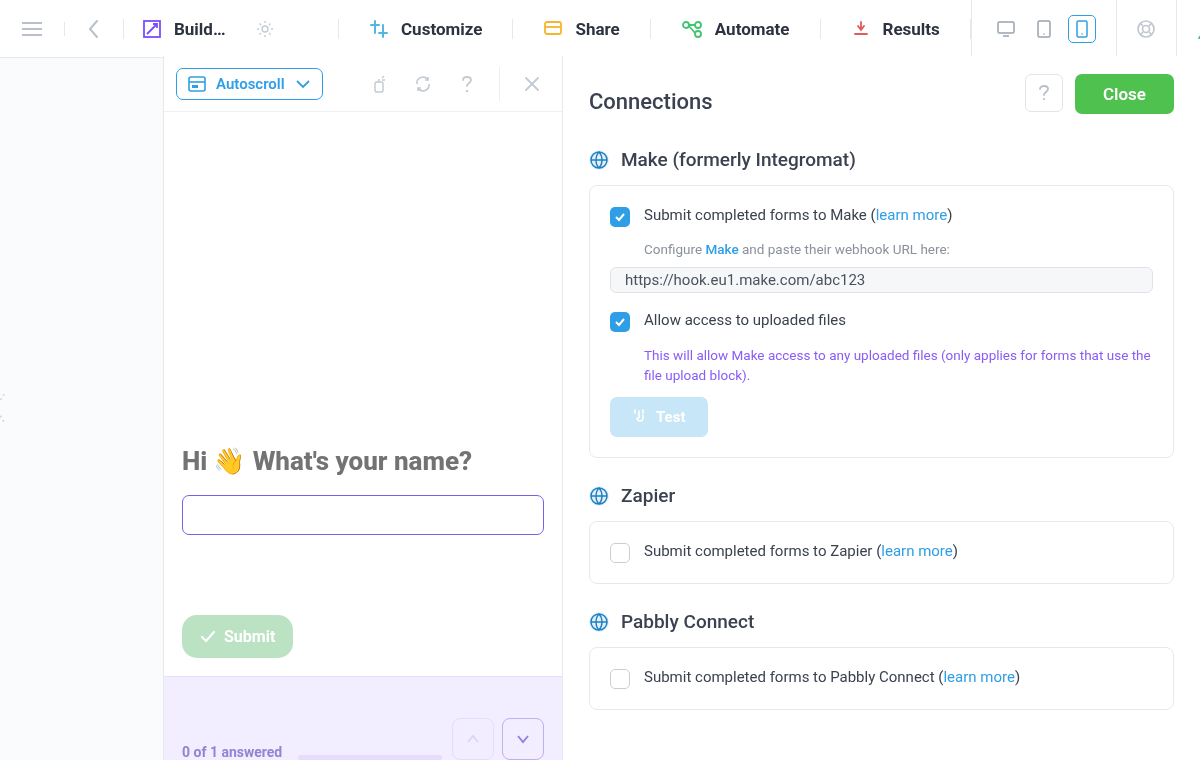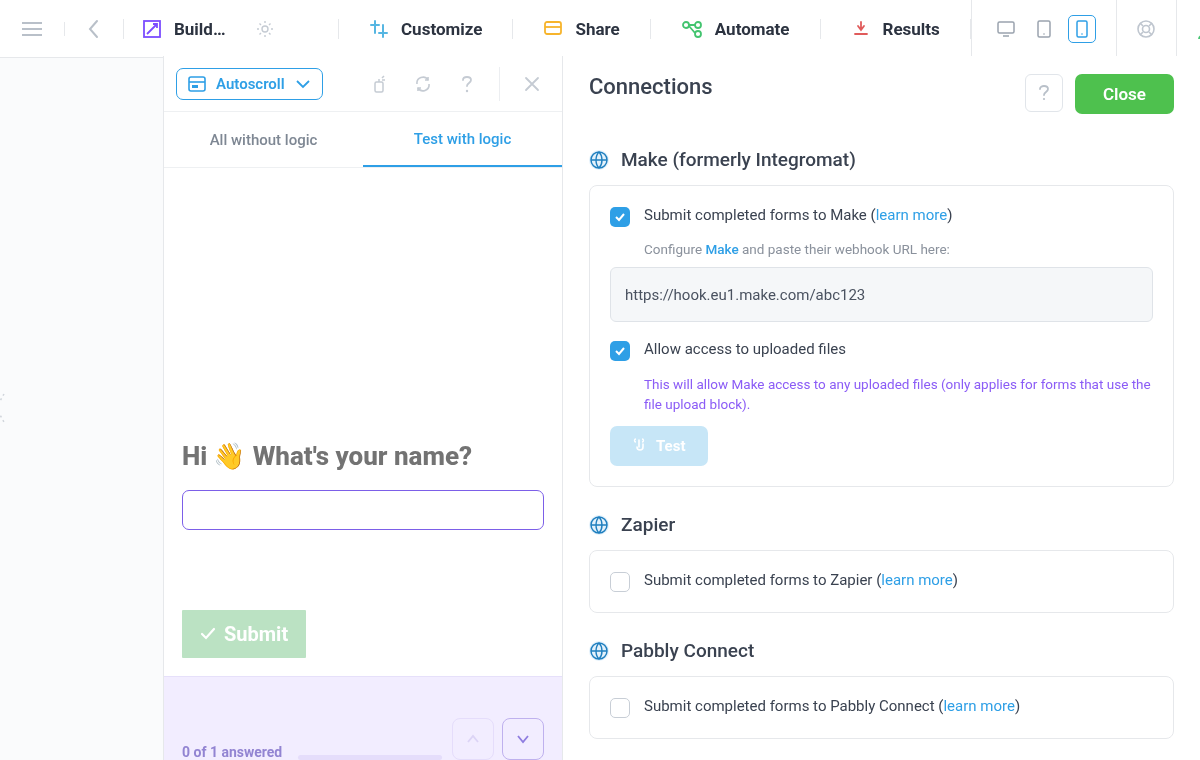--- a/index.html
+++ b/index.html
@@ -40,52 +40,52 @@
 .tool-divider { width:1px; height:34px; background:#eceef1; margin:0 6px; }
 
 .preview-tabs { height:56px; display:flex; border-bottom:1px solid #eef0f2; }
 .preview-tab { flex:1; display:flex; align-items:center; justify-content:center; font-size:15px; color:#7e8793; font-weight:500; cursor:pointer;}
 .preview-tab.active { color:#2e9fe6; border-bottom:2px solid #2e9fe6; }
 
 .preview-content { flex:1; padding:18px; display:flex; flex-direction:column; justify-content:flex-end; }
 .question { color:#737373; font-weight:800; font-size:26px; line-height:1.25; margin-bottom:18px; }
 .name-input { width:100%; height:40px; border:1.5px solid #7c5fe8; border-radius:7px; outline:none; padding:0 12px; font-size:15px; }
 .next-btn { margin-top:22px; background:#7c4dff; color:#fff; border:none; border-radius:7px; padding:11px 20px; font-weight:700; font-size:15px; display:inline-flex; align-items:center; gap:8px; cursor:pointer;}
-.submit-btn { margin-top:80px; background:#bbe2c3; color:#fff; border:none; border-radius:1px; padding:12px 18px; font-weight:700; font-size:20px; display:inline-flex; align-items:center; gap:8px; width:fit-content;}
+.submit-btn { margin-top:80px; background:#bbe2c3; color:#fff; border:none; border-radius:15px; padding:12px 18px; font-weight:700; font-size:16px; display:inline-flex; align-items:center; gap:8px; width:fit-content;}
 
 .preview-footer { height:84px; background:#f2edff; border-top:1px solid #e6e0fa; display:flex; align-items:flex-end; padding:0 18px; gap:10px;}
 .footer-text { color:#9284d2; font-weight:700; font-size:14px; }
 .footer-progress { flex:1; height:5px; background:#e5ddfb; border-radius:3px; margin-left:6px;}
 .footer-nav { display:flex; gap:8px; margin-left:auto;}
 .footer-nav-btn { width:42px; height:42px; border:1.5px solid #bfb1ee; border-radius:8px; display:flex; align-items:center; justify-content:center; color:#8f7de0; cursor:pointer;}
 .footer-nav-btn.disabled { color:#dcd4f6; border-color:#e5ddfb; }
 
 
 .panel { flex:1; background:#fff; display:flex; flex-direction:column; overflow:hidden; }
-.panel-header { display:flex; align-items:flex-start; padding:18px 26px 0; }
+.panel-header { display:flex; align-items:flex-end; padding:18px 26px 0; }
 .panel-title { font-size:22px; color:#3a4250; font-weight:500; }
 .panel-header-right { margin-left:auto; display:flex; gap:12px; }
 .help-square { width:38px; height:38px; border:1px solid #e1e5ea; border-radius:6px; display:flex; align-items:center; justify-content:center; color:#b9c0c9; cursor:pointer;}
 .close-btn { background:#4ec14e; color:#fff; border:none; border-radius:7px; padding:0 28px; height:40px; font-weight:600; font-size:17px; cursor:pointer; }
 .panel-body { padding:26px 26px 40px; overflow-y:auto; flex:1; }
 
 .section-head { display:flex; align-items:center; gap:12px; margin-bottom:14px; margin-top:8px;}
 .globe-icon { color:#1f7fbf; background:#e3f1fb; border-radius:50%;}
 .section-title { font-size:19px; color:#3a4250; font-weight:500; }
 .card { border:1px solid #e6e8eb; border-radius:8px; padding:20px; margin-bottom:26px; }
 .check-row { display:flex; align-items:flex-start; gap:14px; margin-bottom:14px; }
 .chk { width:20px; height:20px; border-radius:5px; flex-shrink:0; margin-top:1px; cursor:pointer;}
 .chk.checked { background:#2e9fe6; display:flex; align-items:center; justify-content:center; }
 .chk.unchecked { border:1.5px solid #c8ced6; background:#fff;}
 .chk-label { font-size:15px; color:#3a4250; }
 .learn-link { color:#2e9fe6; cursor:pointer; }
 .sub-desc { font-size:13.5px; color:#8b5cf6; margin-left:34px; margin-bottom:12px; line-height:1.45;}
 .config-line { font-size:13.5px; color:#8a919c; margin-left:34px; margin-bottom:10px;}
 .config-line .learn-link { font-weight:500;}
-.webhook-input { width:100%; height:55px; border:1px solid #dfe3e8; background:#f5f7f9; border-radius:6px; padding:0 14px; font-size:15px; color:#4a5260; margin-bottom:18px;}
+.webhook-input { width:100%; height:26px; border:1px solid #dfe3e8; background:#f5f7f9; border-radius:6px; padding:0 14px; font-size:15px; color:#4a5260; margin-bottom:18px;}
 .test-btn { background:#c7e6f7; color:#fff; border:none; border-radius:7px; padding:11px 22px; font-weight:700; font-size:15px; display:inline-flex; align-items:center; gap:8px; cursor:pointer;}
 </style>
 </head>
 <body>
 
 <div class="topbar">
   <div class="topbar-left">
     <div class="topbar-btn">
       <svg class="hamburger" width="20" height="14">
           <line x1="0" y1="1" x2="20" y2="1" stroke-width="2" stroke-linecap="round"></line>
@@ -215,24 +215,20 @@
           </svg>
       </div>
       <div class="tool-divider"></div>
       <div class="tool-icon">
         <svg width="16" height="16">
             <path d="M2 2 L14 14 M14 2 L2 14" stroke="currentColor" stroke-width="1.8" stroke-linecap="round"></path>
           </svg>
       </div>
     </div>
 
-    <div class="preview-tabs">
-      <div class="preview-tab">All without logic</div>
-      <div class="preview-tab active">Test with logic</div>
-    </div>
 
     <div class="preview-content">
       <div>
         <div class="question">Hi 👋 What's your name?</div>
         <input class="name-input" type="text" style="">
         <br>
         <button class="submit-btn">
           <svg width="16" height="14">
               <path d="M2 7 L6 11 L14 2" fill="none" stroke="#fff" stroke-width="2.2" stroke-linecap="round"></path>
             </svg>

